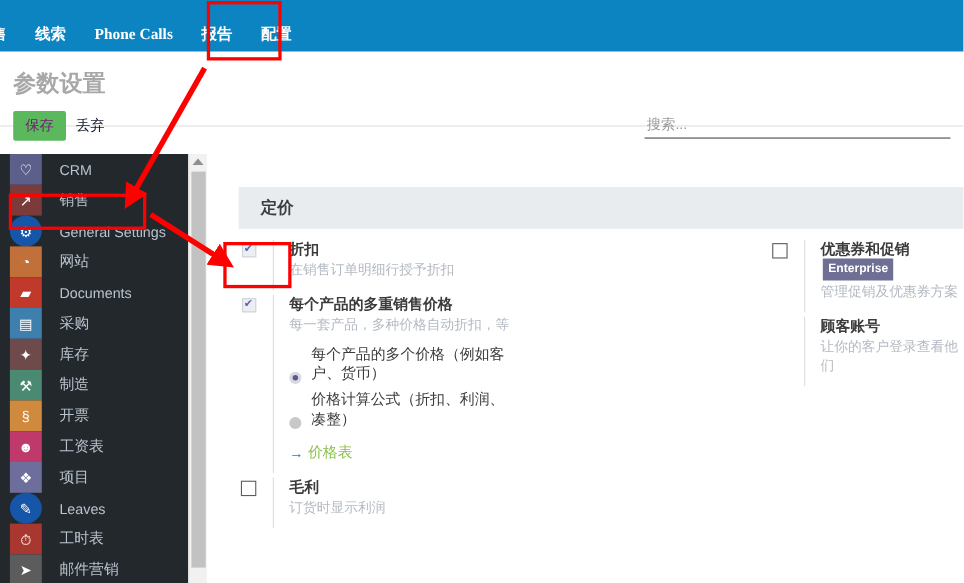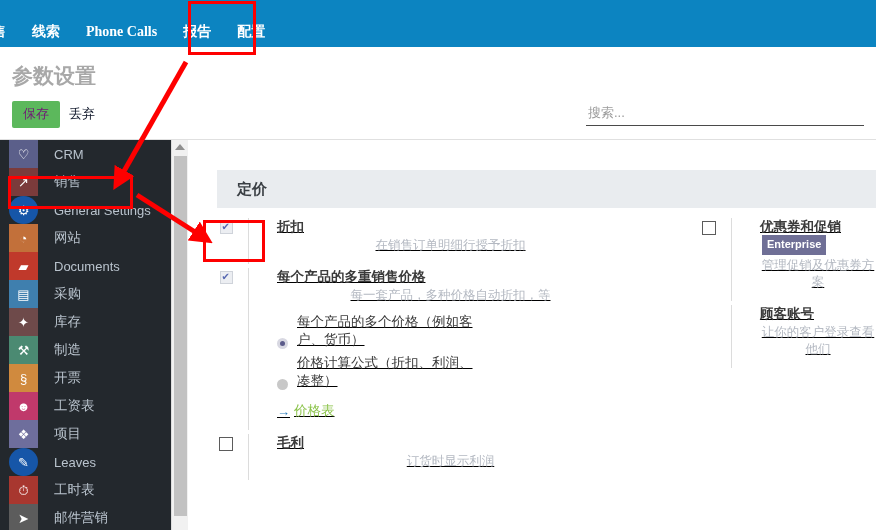--- a/index.html
+++ b/index.html
@@ -19,21 +19,21 @@
   }
   .topnav-item {
     color: #ffffff; font-size: 14px; font-weight: bold;
     padding: 16px 13px; height: 63px; line-height: 47px;
     white-space: nowrap; cursor: pointer; font-family: Liberation Serif, serif;
   }
   .topnav-item.first { padding-left: 0; margin-left: -8px; }
 
   
   .page-header {
-    position: absolute; left: 0; top: 47px; width: 876px; height: 93px;
+    position: absolute; left: 0; top: 47px; width: 876px; height: 68px;
     background: #ffffff; border-bottom: 1px solid #e0e0e0; padding-left: 19px;
   }
   .page-title {
     position: absolute; left: 12px; top: 15px;
     font-size: 21px; font-weight: bold; color: #a8a8a8;
   }
   .btn-save {
     position: absolute; left: 12px; top: 54px;
     background: #5cb85c; color: #701a75;
     font-size: 13px; padding: 5px 11px; border: none;
@@ -109,36 +109,36 @@
 
   .settings-grid {
     position: absolute; left: 15px; top: 78px; width: 672px;
   }
   .col { position: absolute; top: 0; }
   .col-left  { left: 0px;  width: 420px; }
   .col-right { left: 483px; width: 189px; }
 
   .setting-row { position: relative; display: flex; margin-bottom: 4px; }
   .cb-cell { width: 44px; flex: 0 0 44px; display: flex; justify-content: center; padding-top: 3px; }
-  .body-cell { flex: 1 1 auto; border-left: 1px solid #dcdcdc; padding-left: 28px; padding-bottom: 10px; text-decoration: underline; }
+  .body-cell { flex: 1 1 auto; border-left: 1px solid #dcdcdc; padding-left: 14px; padding-bottom: 10px; }
 
   .chk {
     width: 13px; height: 13px; display: inline-block;
     border: 1px solid #a9a9a9; background: #ffffff; position: relative;
     cursor: pointer;
   }
   .chk.checked { background: #eceef2; border-color: #cfd3da; }
   .chk.checked::after {
     content: "\2714"; position: absolute; left: 1px; top: -2px;
     font-size: 10px; color: #5566b0; line-height: 13px;
   }
   .chk.plain { width: 14px; height: 14px; border: 1px solid #5b5b5b; background:#fff; }
 
   .s-title { font-size: 13.5px; font-weight: bold; color: #3b3b3b; line-height: 17px; }
-  .s-desc  { font-size: 12.5px; color: #b4b9c2; line-height: 17px; margin-top: 2px; text-align: center; }
+  .s-desc  { font-size: 12.5px; color: #b4b9c2; line-height: 17px; margin-top: 2px; }
 
   .badge-ent {
     display: inline-block; background: #6f6f96; color: #ffffff;
     font-size: 11px; font-weight: bold; padding: 1px 5px 2px 5px;
     vertical-align: 1px; margin-left: 2px;
     font-family: "Liberation Sans", "DejaVu Sans", sans-serif;
   }
 
   .radio-list { margin-top: 9px; }
   .radio-row { display: flex; align-items: flex-end; margin-bottom: 5px; }

